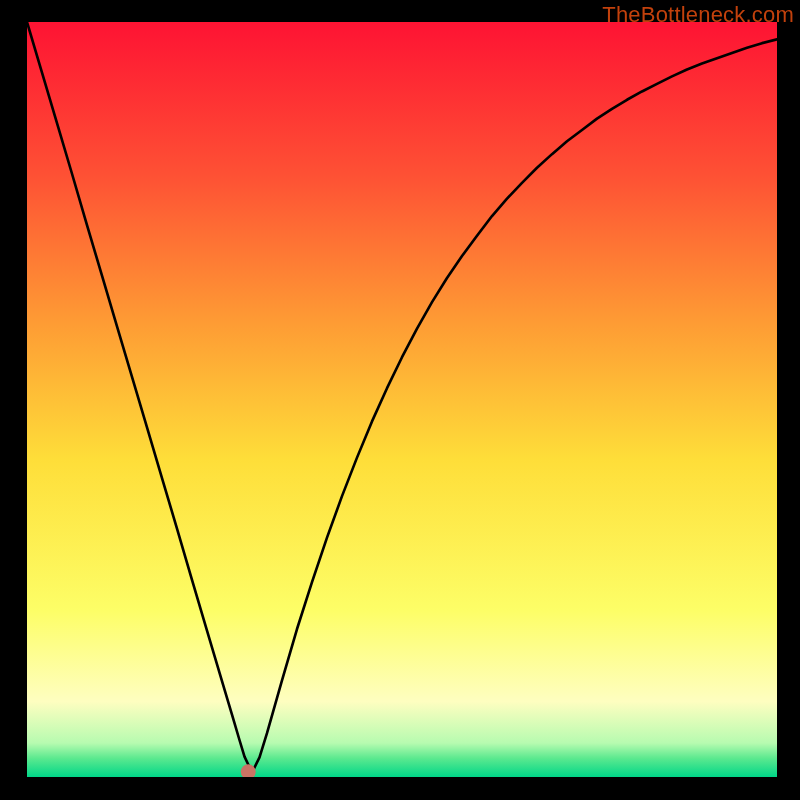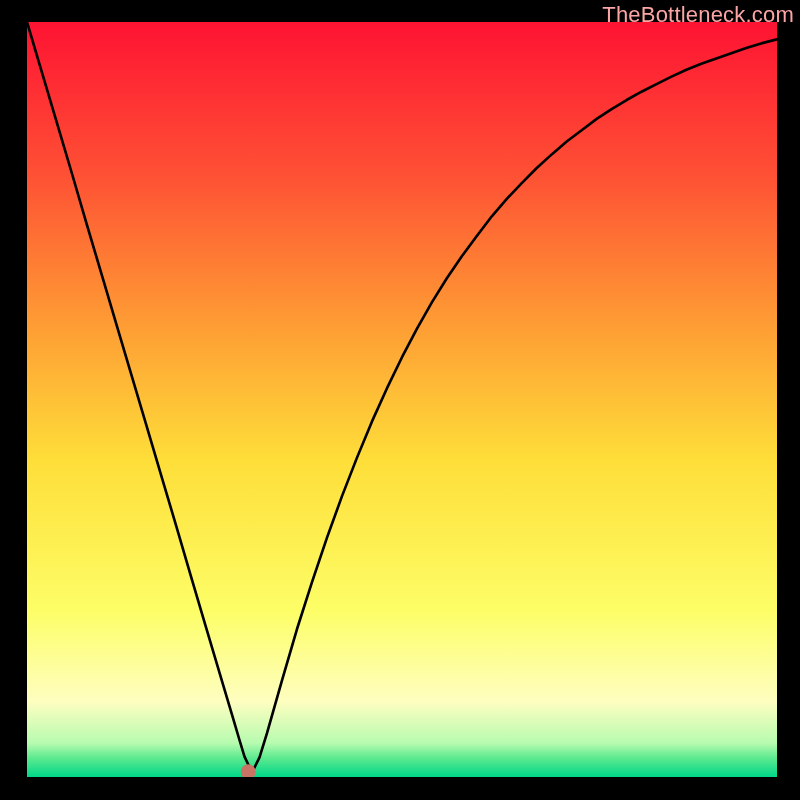--- a/index.html
+++ b/index.html
@@ -13,21 +13,21 @@
   .frame {
     position: relative;
     width: 800px;
     height: 800px;
     background: #000;
   }
   .watermark {
     position: absolute;
     top: 2px;
     right: 6px;
-    color: #fca5a5;
+    color: #c2410c;
     font-family: Arial, Helvetica, sans-serif;
     font-size: 22px;
     letter-spacing: 0.2px;
     z-index: 20;
   }
   svg.plot {
     position: absolute;
     left: 27px;
     top: 22px;
     width: 750px;

